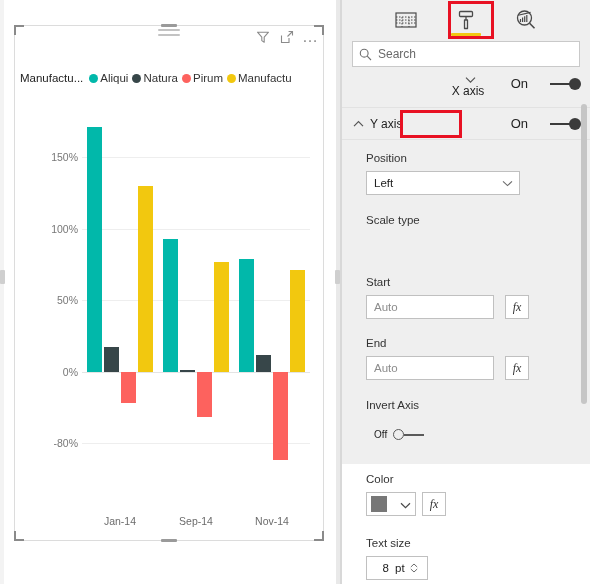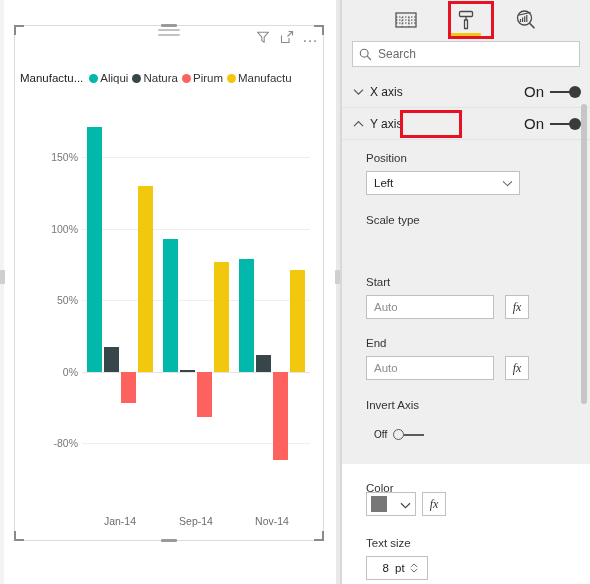--- a/index.html
+++ b/index.html
@@ -112,21 +112,21 @@
   #search-icon { margin-left:6px; margin-right:6px; color:#6f6f6f; display:flex; }
   #search-input-text { font-size:12px; color:#6a6a6a; }
 
   .section-row {
     position:absolute; left:0; width:248px; height:32px;
     display:flex; align-items:center; border-bottom:1px solid #e2e2e2;
   }
   .section-chevron { width:16px; margin-left:8px; color:#555; display:flex; align-items:center; justify-content:center; }
   .section-name { font-size:12px; color:#222; margin-left:4px; }
   .section-toggle { position:absolute; right:14px; display:flex; align-items:center; }
-  .toggle-label { font-size:15px; color:#222; margin-right:6px; }
+  .toggle-label { font-size:13px; color:#222; margin-right:22px; }
   .toggle-track { width:26px; height:2px; background:#3b3b3b; position:relative; }
   .toggle-knob-on {
     position:absolute; right:-5px; top:-5px; width:12px; height:12px; border-radius:50%; background:#3b3b3b;
   }
   .toggle-off { display:flex; align-items:center; }
   .toggle-off .knob {
     width:11px; height:11px; border-radius:50%; border:1.5px solid #5a5a5a; background:#efefef;
   }
   .toggle-off .track { width:20px; height:2px; background:#5a5a5a; }
 
@@ -315,21 +315,21 @@
     <div id="search-box">
       <span id="search-icon">
         <svg width="13" height="13" viewBox="0 0 13 13">
           <circle cx="5.2" cy="5.2" r="3.9" fill="none" stroke="#6f6f6f" stroke-width="1.1"></circle>
           <line x1="8.2" y1="8.2" x2="12" y2="12" stroke="#6f6f6f" stroke-width="1.1"></line>
         </svg>
       </span>
       <span id="search-input-text">Search</span>
     </div>
 
-    <div class="section-row" style="top:76px;">
+    <div class="section-row" style="top:76px;flex-direction:column;">
       <span class="section-chevron">
         <svg width="11" height="8" viewBox="0 0 11 8">
             <path d="M1 1.6 L5.5 6.2 L10 1.6" fill="none" stroke="#555" stroke-width="1.2"></path>
           </svg>
       </span>
       <span class="section-name">X axis</span>
       <span class="section-toggle">
         <span class="toggle-label">On</span>
         <span class="toggle-track">
           <span class="toggle-knob-on"></span>
@@ -376,21 +376,21 @@
     </div>
     <div class="fx-btn" style="left:163px; top:356px;">fx</div>
 
     <span class="field-label" style="top:399px;">Invert Axis</span>
     <div style="position:absolute; left:32px; top:429px;" class="toggle-off">
       <span style="font-size:10px; color:#222; margin-right:6px;">Off</span>
       <span class="knob"></span>
       <span class="track"></span>
     </div>
 
-    <span class="field-label" style="top:473px;margin-top:9px;">Color</span>
+    <span class="field-label" style="top:473px;">Color</span>
     <div class="color-swatch-btn" style="top:492px;">
       <span class="swatch"></span>
       <span class="dd-chev">
         <svg width="11" height="7" viewBox="0 0 11 7">
             <path d="M1 1.3 L5.5 5.6 L10 1.3" fill="none" stroke="#4a4a4a" stroke-width="1.2"></path>
           </svg>
       </span>
     </div>
     <div class="fx-btn" style="left:80px; top:492px;">fx</div>
 

